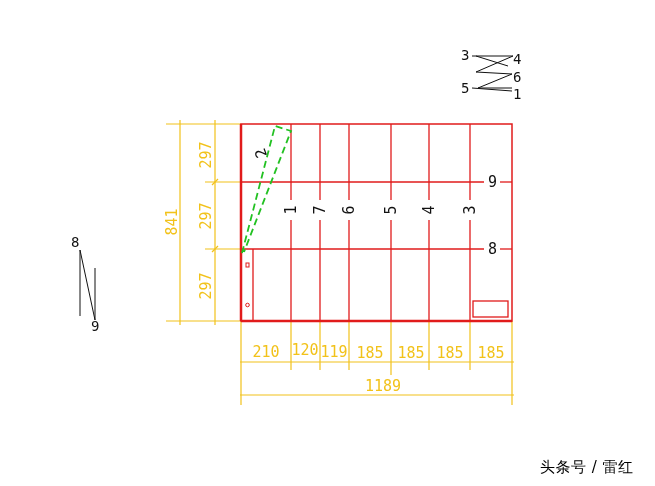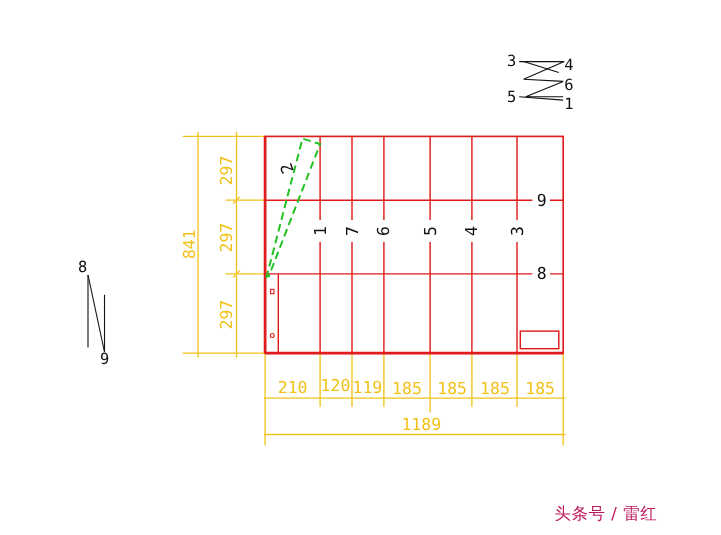--- a/index.html
+++ b/index.html
@@ -1,22 +1,22 @@
 <!DOCTYPE html>
 <html><head>
 <meta charset="utf-8">
 <style>
   html, body { margin:0; padding:0; background:#ffffff; }
   body { width:655px; height:486px; position:relative; overflow:hidden; }
   #canvas { position:absolute; left:0; top:0; }
   .txt { font-family:"DejaVu Sans Mono","Liberation Mono",monospace; }
   .watermark {
-    position:absolute; left:504px; top:458px;
+    position:absolute; left:540px; top:458px;
     font-family:"DejaVu Sans","Liberation Sans",sans-serif;
-    font-size:15px; color:#be185d; letter-spacing:0.5px;
+    font-size:15px; color:#000000; letter-spacing:0.5px;
   }
 </style>
 </head>
 <body>
 
 <svg id="canvas" width="655" height="486" viewBox="0 0 655 486" xmlns="http://www.w3.org/2000/svg">
 
   <g>
     <polyline points="472,56 513,56 476,72 512,74 478,88 512,88" fill="none" stroke="#111" stroke-width="1"></polyline>
     <line x1="476" y1="56" x2="508" y2="66" stroke="#111" stroke-width="1"></line>

